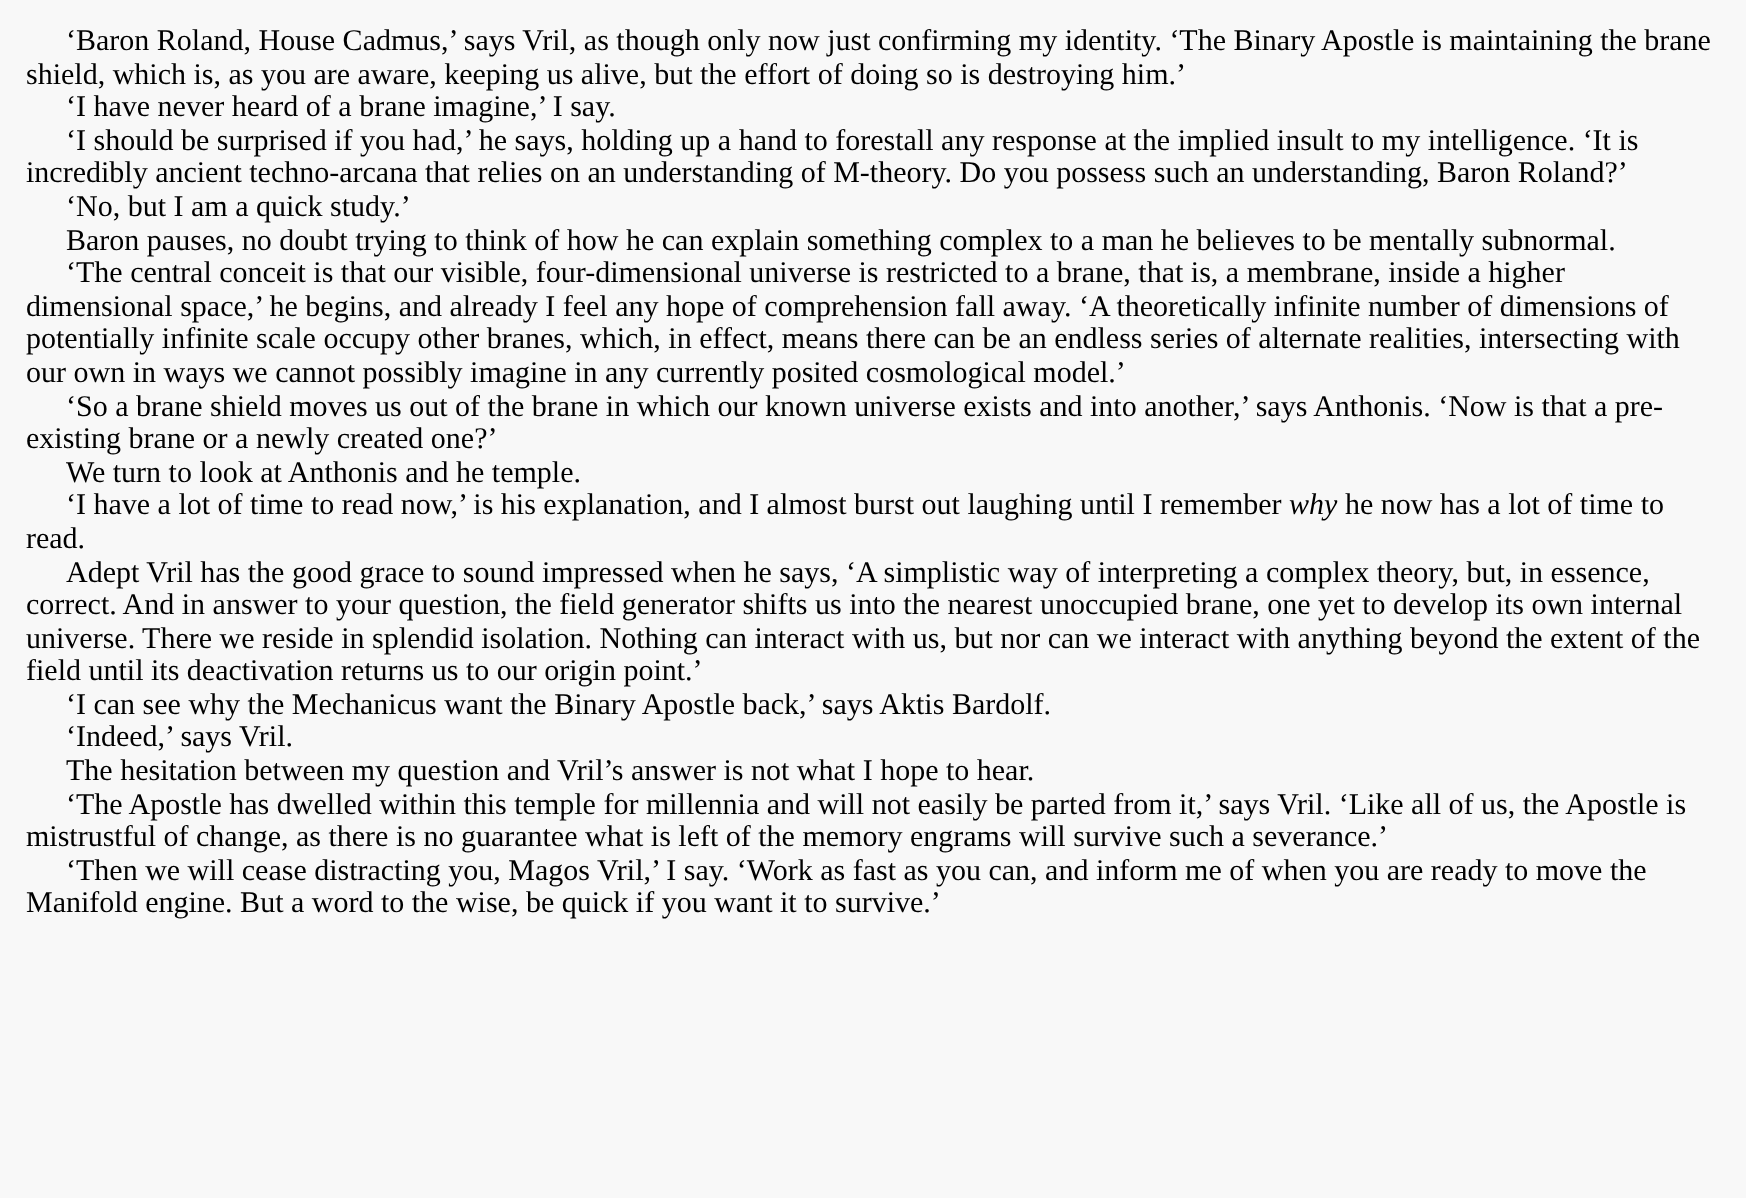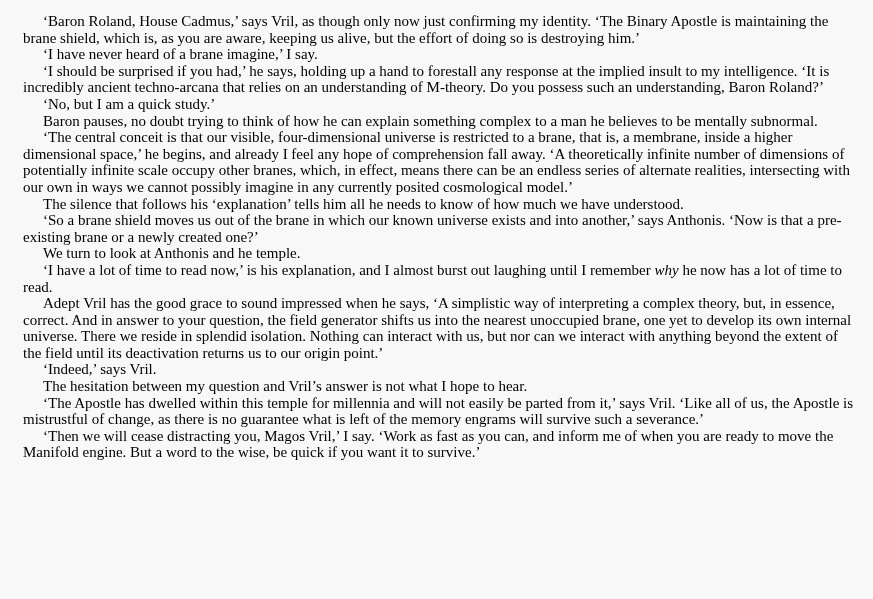--- a/index.html
+++ b/index.html
@@ -9,21 +9,21 @@
   body {
     width: 873px;
     height: 599px;
     overflow: hidden;
     font-family: "Liberation Serif", "DejaVu Serif", serif;
   }
   .page {
     box-sizing: border-box;
     width: 873px;
     height: 599px;
-    padding: 13px 14px 0 23px;
+    padding: 13px 14px 0 13px;
   }
   .text-content p {
     margin: 0;
     padding: 0;
     font-size: 15px;
     line-height: 16.6px;
     text-indent: 20px;
     text-align: left;
     word-spacing: normal;
   }
@@ -34,23 +34,23 @@
 <body style="background: rgb(248, 248, 248); color: rgb(0, 0, 0);">
 
 <div class="page">
   <div class="text-content">
       <p><span>‘Baron Roland, House Cadmus,’ says Vril, as though only now just confirming my identity. ‘The Binary Apostle is maintaining the brane shield, which is, as you are aware, keeping us alive, but the effort of doing so is destroying him.’</span></p>
       <p><span>‘I have never heard of a brane imagine,’ I say.</span></p>
       <p><span>‘I should be surprised if you had,’ he says, holding up a hand to forestall any response at the implied insult to my intelligence. ‘It is incredibly ancient techno-arcana that relies on an understanding of M-theory. Do you possess such an understanding, Baron Roland?’</span></p>
       <p><span>‘No, but I am a quick study.’</span></p>
       <p><span>Baron pauses, no doubt trying to think of how he can explain something complex to a man he believes to be mentally subnormal.</span></p>
       <p><span>‘The central conceit is that our visible, four-dimensional universe is restricted to a brane, that is, a membrane, inside a higher dimensional space,’ he begins, and already I feel any hope of comprehension fall away. ‘A theoretically infinite number of dimensions of potentially infinite scale occupy other branes, which, in effect, means there can be an endless series of alternate realities, intersecting with our own in ways we cannot possibly imagine in any currently posited cosmological model.’</span></p>
-      <p><span>The silence that follows his ‘explanation’ tells him all he needs to know of how much we have understood.</span></p>
       <p><span>‘So a brane shield moves us out of the brane in which our known universe exists and into another,’ says Anthonis. ‘Now is that a pre-existing brane or a newly created one?’</span></p>
       <p><span>We turn to look at Anthonis and he temple.</span></p>
       <p><span>‘I have a lot of time to read now,’ is his explanation, and I almost burst out laughing until I remember </span><em>why</em><span> he now has a lot of time to read.</span></p>
       <p><span>Adept Vril has the good grace to sound impressed when he says, ‘A simplistic way of interpreting a complex theory, but, in essence, correct. And in answer to your question, the field generator shifts us into the nearest unoccupied brane, one yet to develop its own internal universe. There we reside in splendid isolation. Nothing can interact with us, but nor can we interact with anything beyond the extent of the field until its deactivation returns us to our origin point.’</span></p>
+      <p><span>‘I can see why the Mechanicus want the Binary Apostle back,’ says Aktis Bardolf.</span></p>
       <p><span>‘Indeed,’ says Vril.</span></p>
       <p><span>The hesitation between my question and Vril’s answer is not what I hope to hear.</span></p>
       <p><span>‘The Apostle has dwelled within this temple for millennia and will not easily be parted from it,’ says Vril. ‘Like all of us, the Apostle is mistrustful of change, as there is no guarantee what is left of the memory engrams will survive such a severance.’</span></p>
       <p><span>‘Then we will cease distracting you, Magos Vril,’ I say. ‘Work as fast as you can, and inform me of when you are ready to move the Manifold engine. But a word to the wise, be quick if you want it to survive.’</span></p>
     </div>
 </div>
 
 </body></html>

